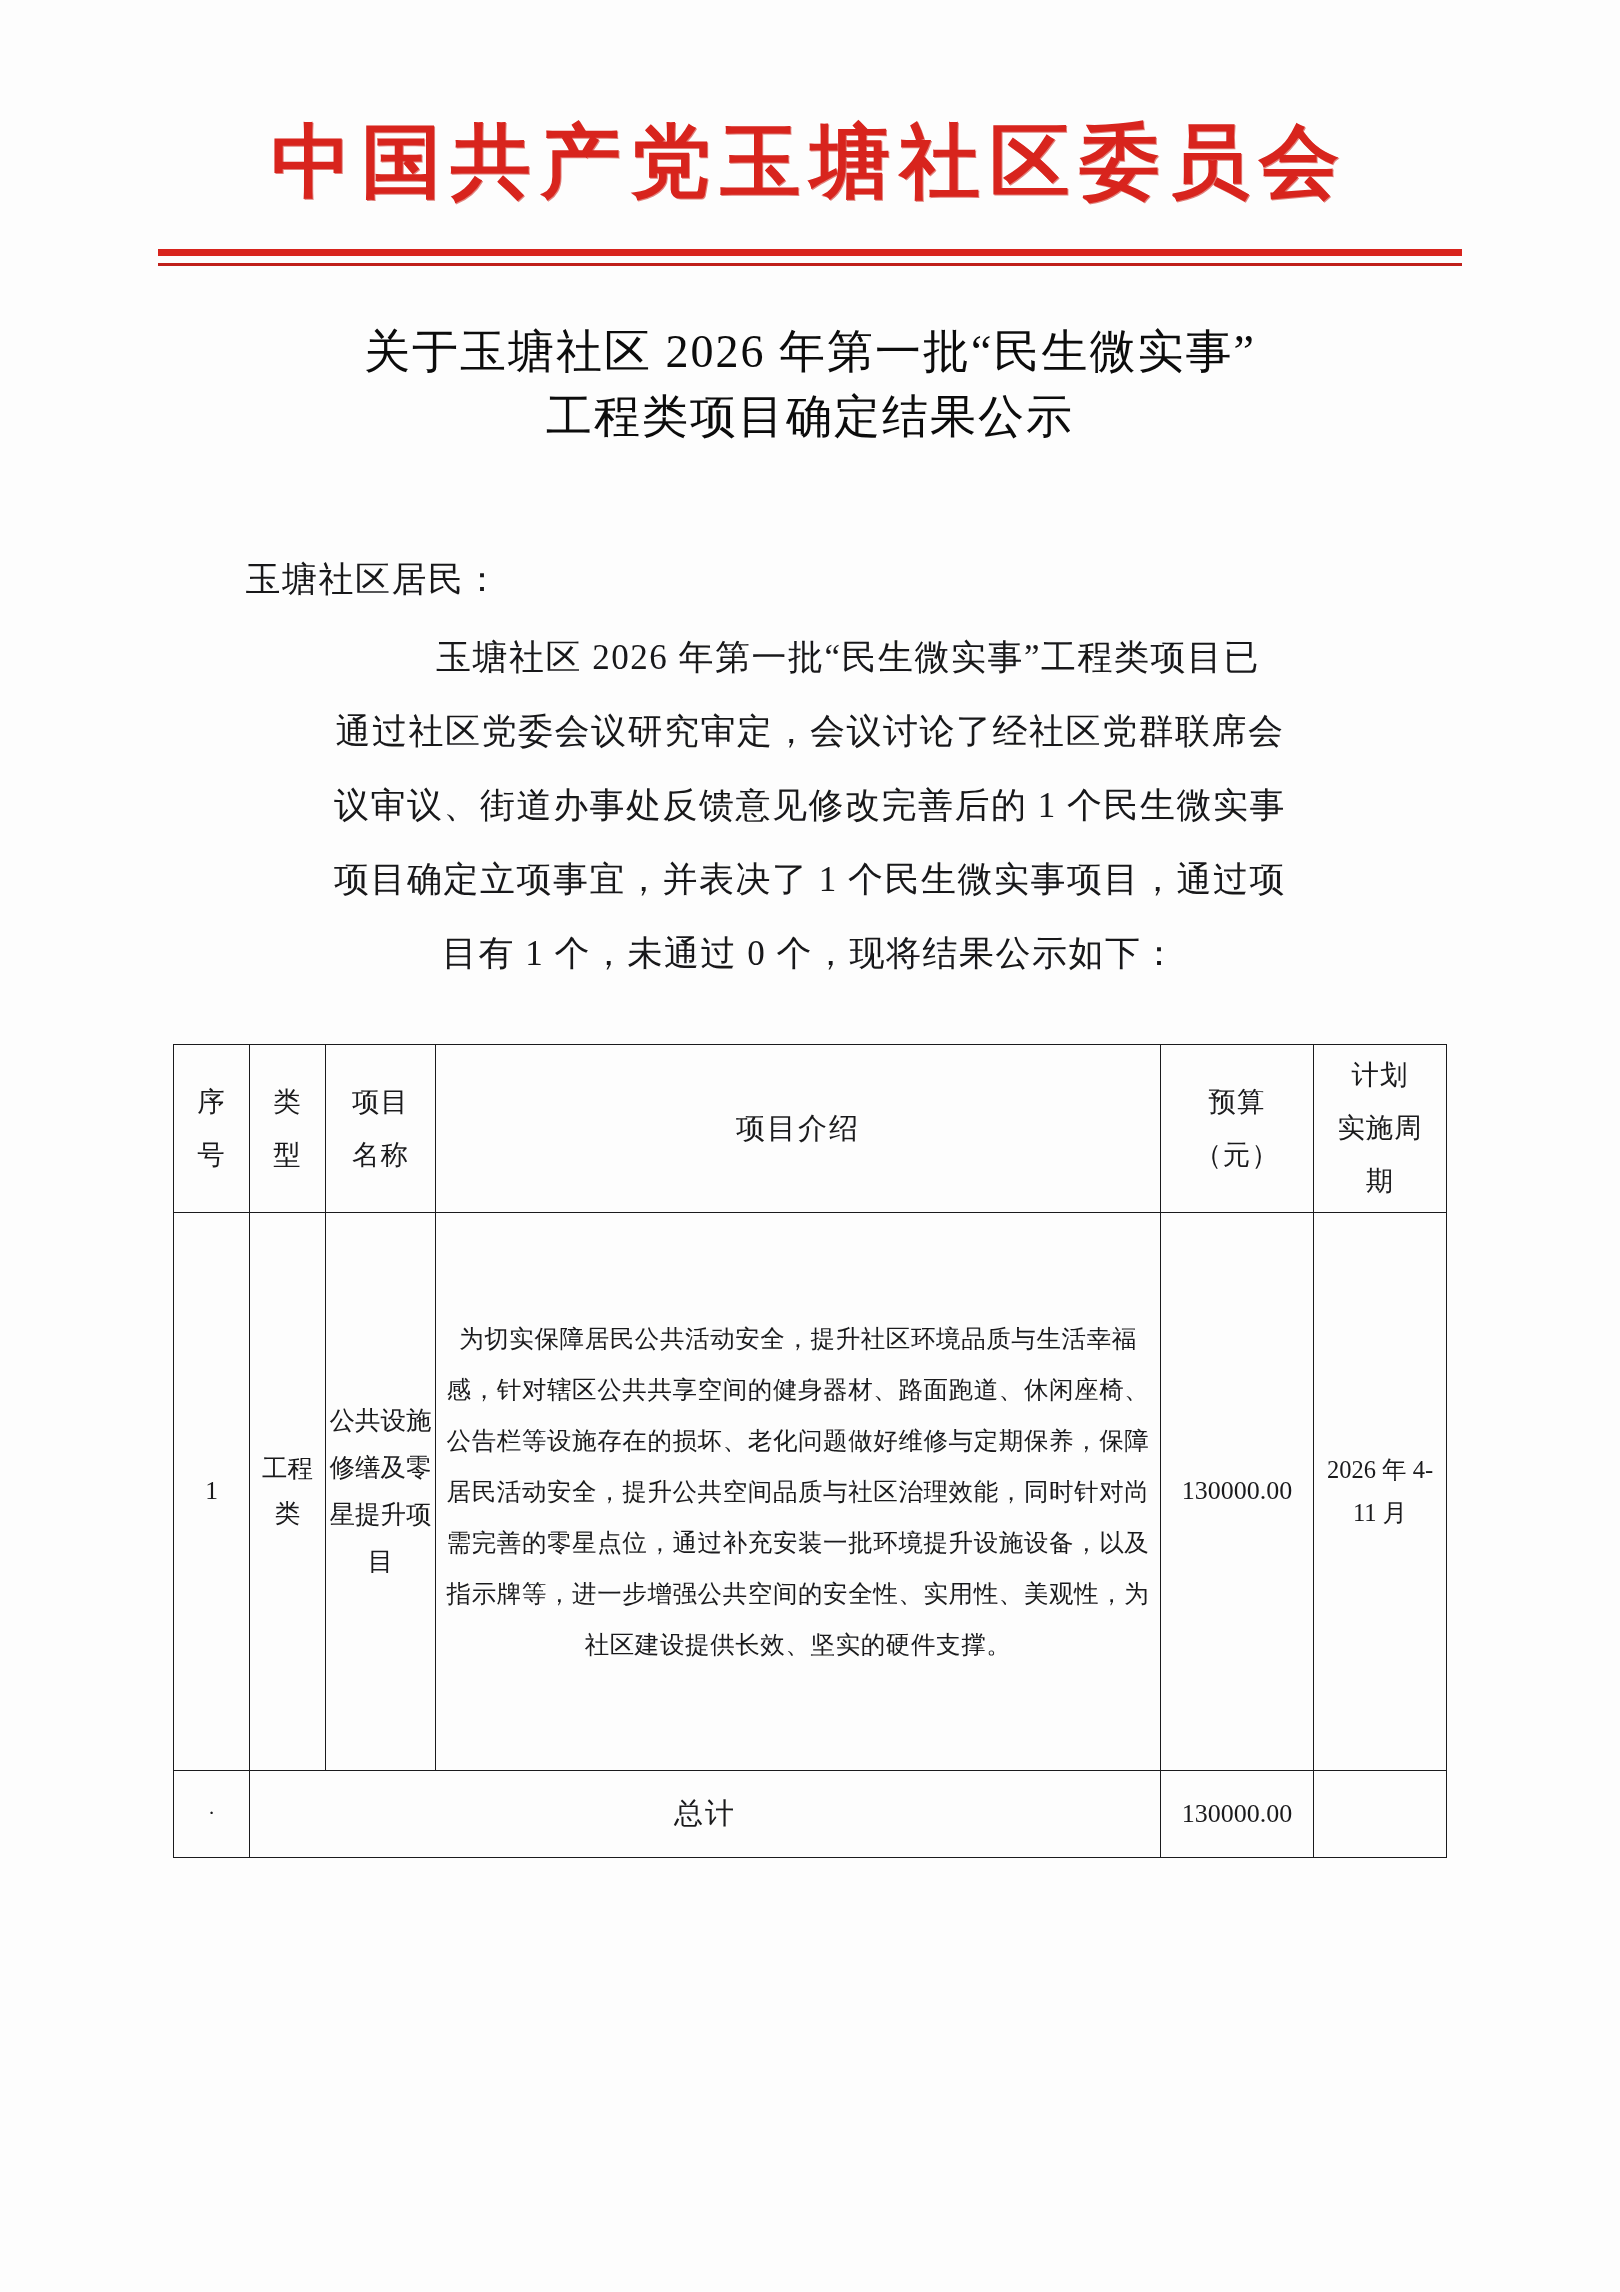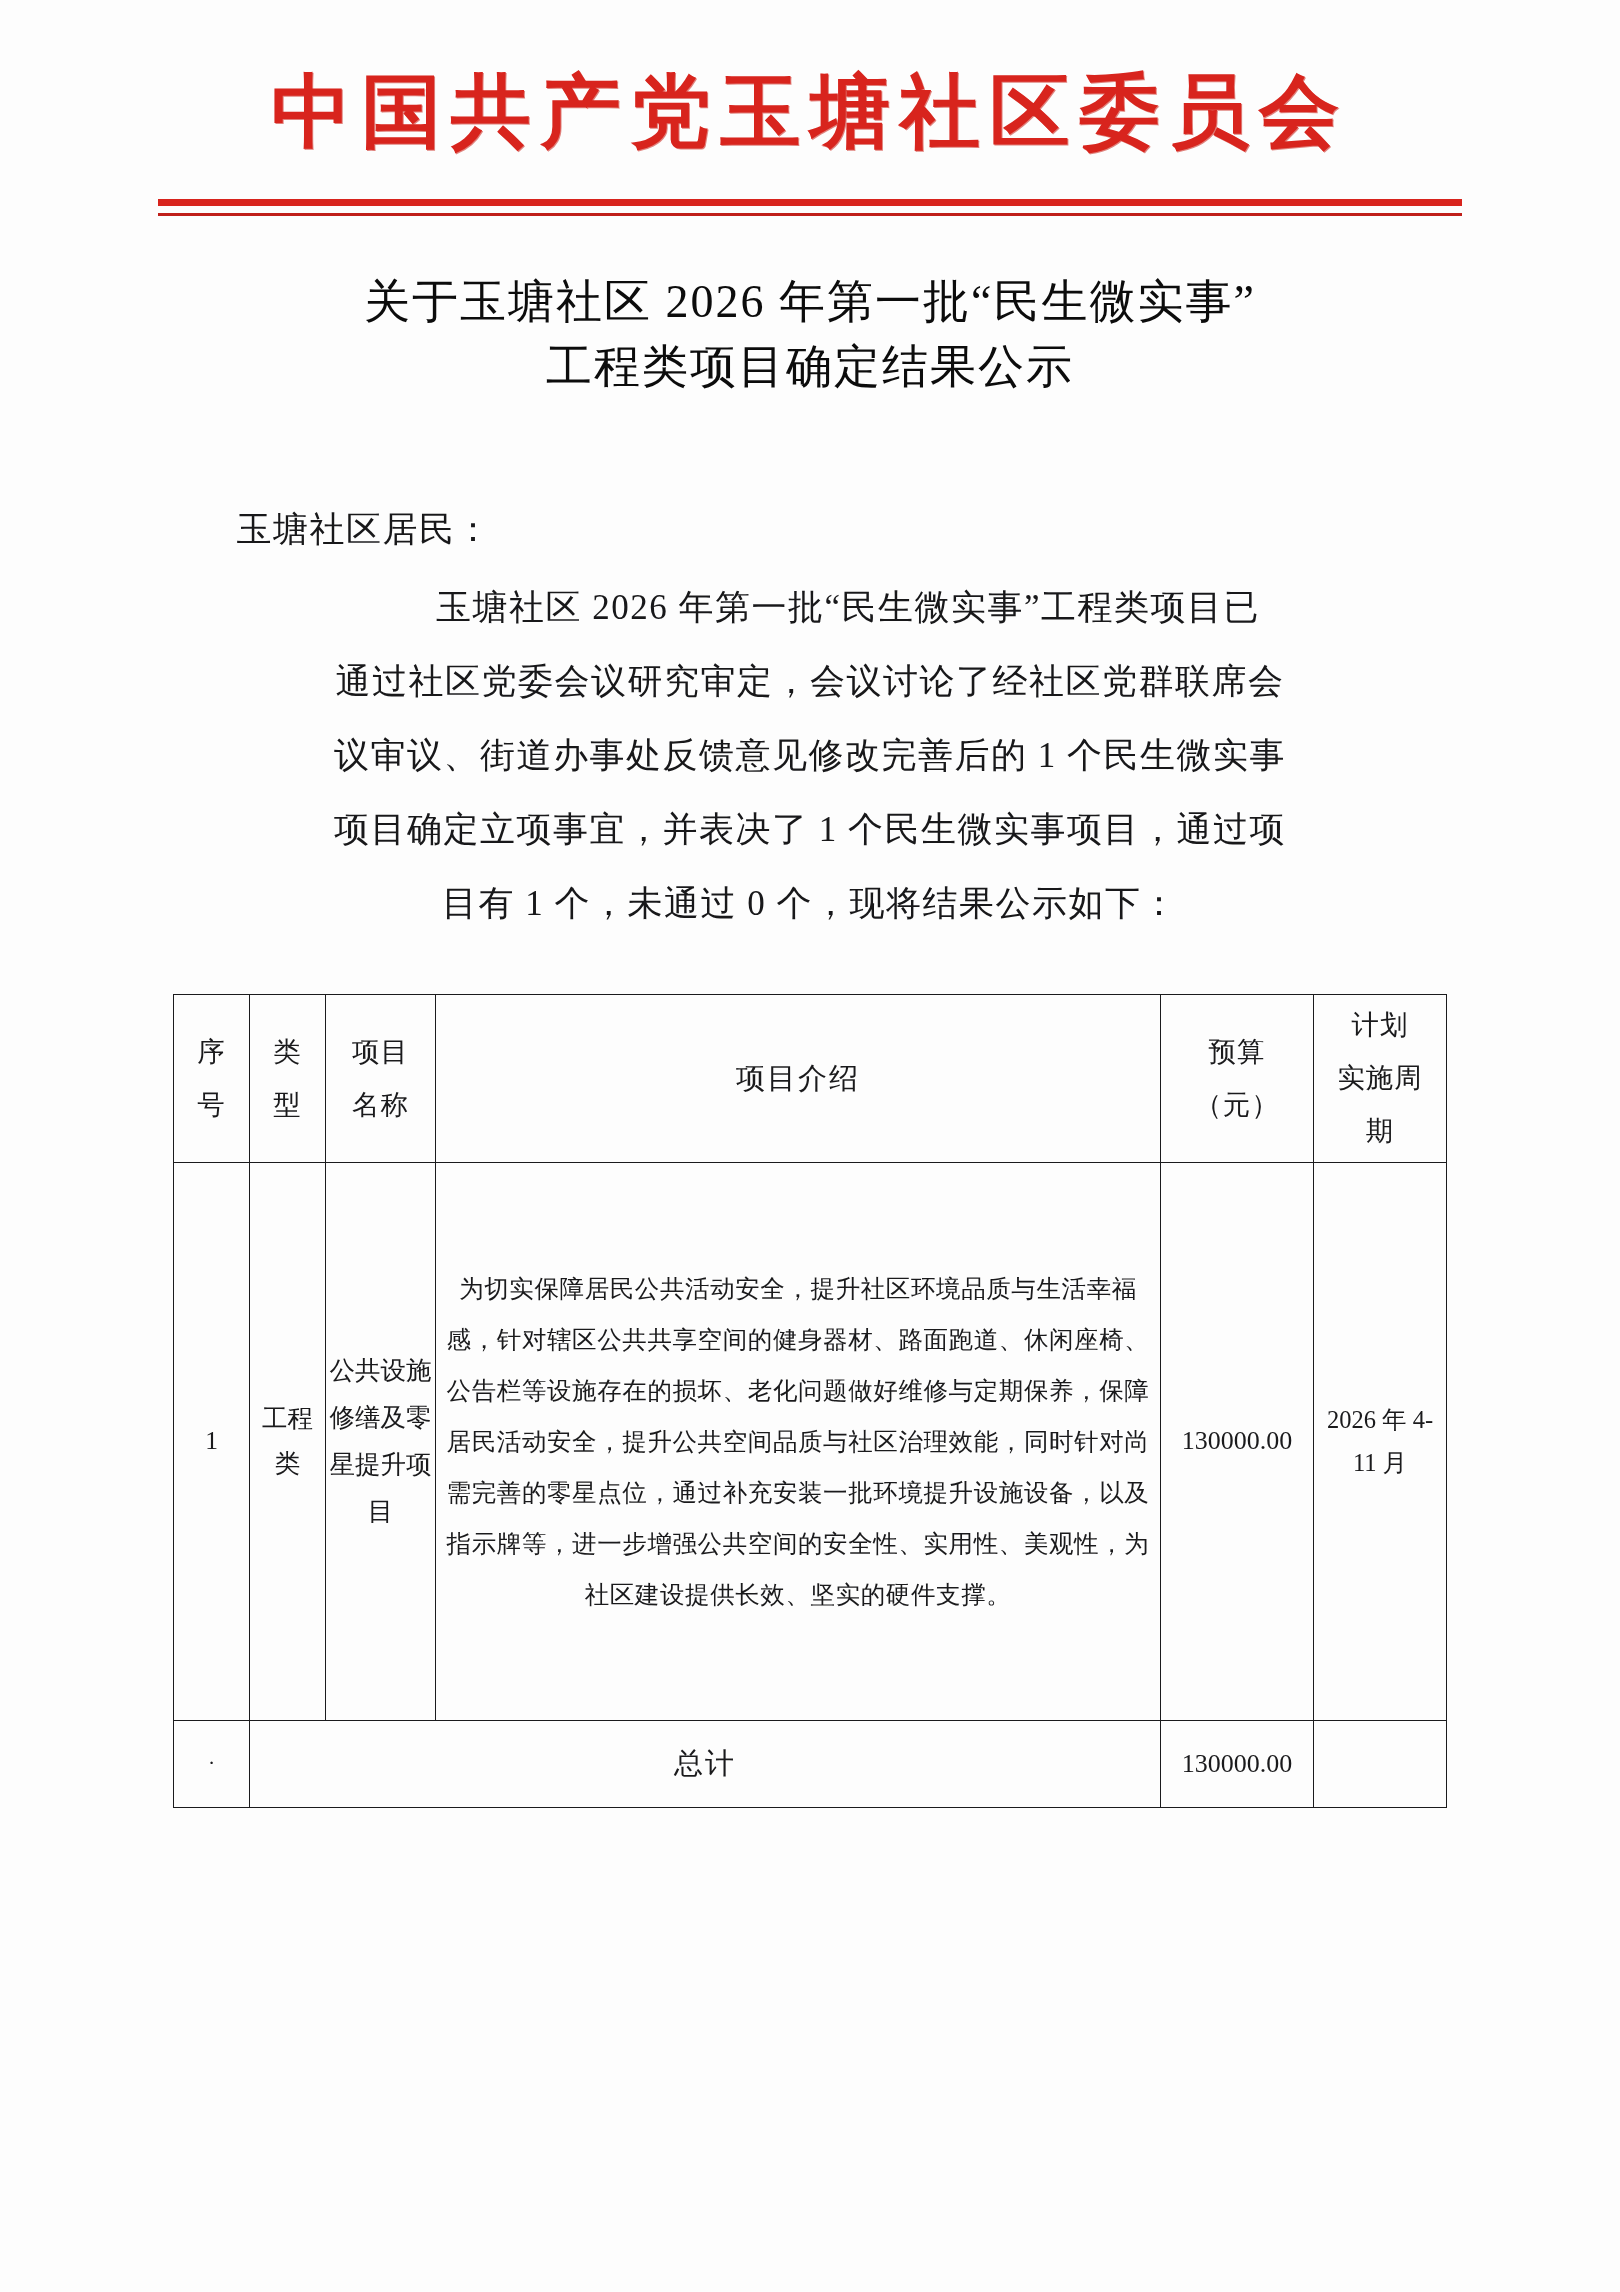--- a/index.html
+++ b/index.html
@@ -17,21 +17,21 @@
     position: relative;
     width: 1620px;
     height: 2293px;
     background: #fdfdfd;
     box-sizing: border-box;
     padding: 0;
   }
   
   .letterhead {
     margin: 0 auto;
-    padding-top: 66px;
+    padding-top: 116px;
     width: 1304px;
     text-align: center;
   }
   .letterhead-title {
     color: #d8241d;
     font-family: "Liberation Serif", "DejaVu Serif", serif;
     font-weight: bold;
     font-size: 80px;
     letter-spacing: 9.8px;
     line-height: 1.15;
@@ -70,21 +70,21 @@
   
   .body-block {
     margin: 94px auto 0 auto;
     width: 1157px;
     color: #18181a;
     font-family: "Liberation Serif", "DejaVu Serif", serif;
     font-size: 35px;
     line-height: 74px;
     letter-spacing: 1.5px;
   }
-  .salutation { margin-left: 5px; }
+  .salutation { margin-left: 14px; }
   .para { margin-top: 3.9px; }
   .para div { white-space: nowrap; text-align: center; }
   .indent { padding-left: 76px; }
   
   .tbl-wrap {
     margin: 53px auto 0 auto;
     width: 1274px;
   }
   table.pub {
     width: 100%;

